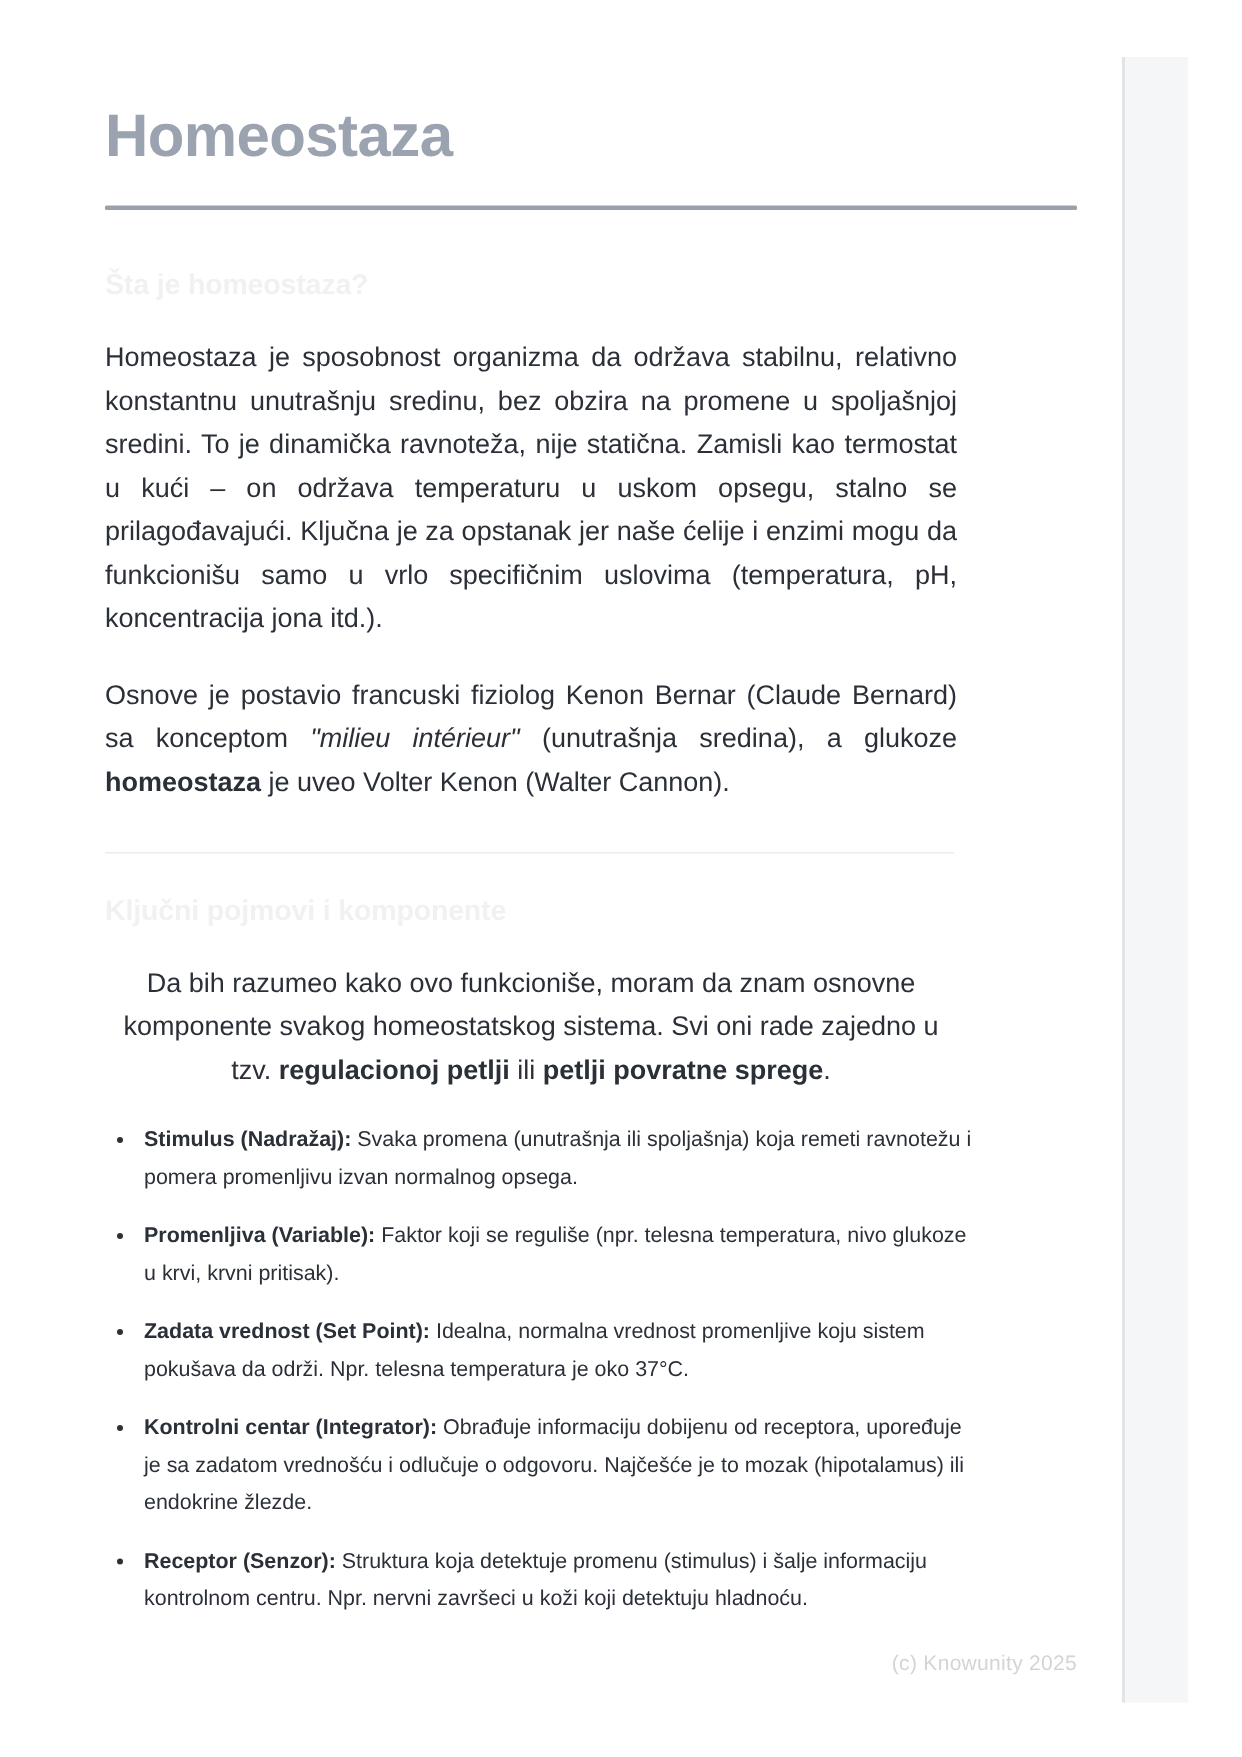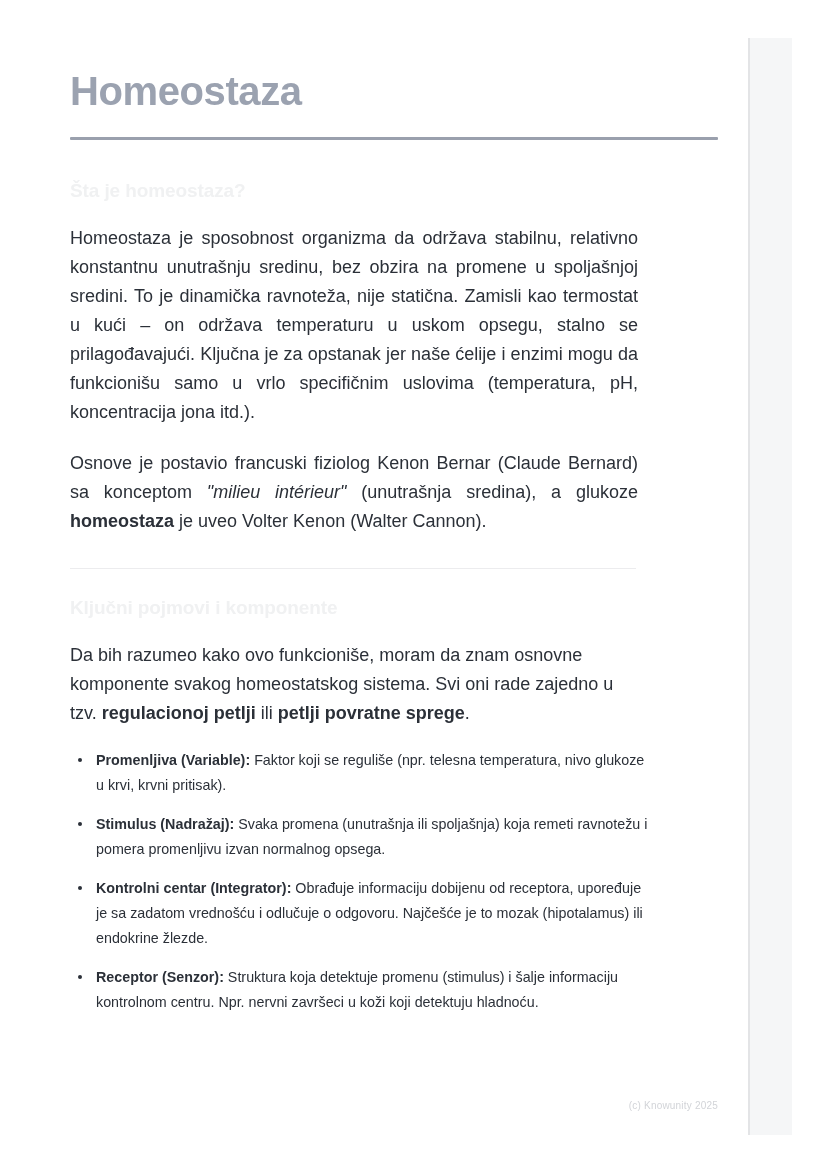--- a/index.html
+++ b/index.html
@@ -77,21 +77,21 @@
   .para {
     width: 568px;
     margin: 0;
     padding-top: 22px;
     font-size: 18px;
     line-height: 29px;
     color: #2b3038;
     text-align: justify;
     text-justify: inter-word;
   }
-  .para.flow { text-align: left; }
+  .para.flow { text-align: center; }
   .para em { font-style: italic; color: #2b3038; }
   .para b  { font-weight: 700; }
 
   .divider {
     margin-top: 32px;
     width: 566px;
     height: 1px;
     background: #ececee;
   }
 
@@ -122,21 +122,21 @@
   }
   .bullets li b { font-weight: 700; }
 
   
   .footer {
     position: absolute;
     left: 0;
     top: 1100px;
     width: 718px;
     text-align: right;
-    font-size: 10px;
+    font-size: 14px;
     color: #d2d4d8;
     letter-spacing: 0.2px;
   }
 </style>
 </head>
 <body>
 
 <div class="page">
   <div class="content">
 
@@ -149,22 +149,23 @@
 
     <p class="para"><span>Osnove je postavio francuski fiziolog Kenon Bernar (Claude Bernard) sa konceptom </span><em>"milieu intérieur"</em><span> (unutrašnja sredina), a glukoze </span><b>homeostaza</b><span> je uveo Volter Kenon (Walter Cannon).</span></p>
 
     <div class="divider"></div>
 
     <h2 class="section-heading h-second">Ključni pojmovi i komponente</h2>
 
     <p class="para flow"><span>Da bih razumeo kako ovo funkcioniše, moram da znam osnovne komponente svakog homeostatskog sistema. Svi oni rade zajedno u tzv. </span><b>regulacionoj petlji</b><span> ili </span><b>petlji povratne sprege</b><span>.</span></p>
 
     <ul class="bullets">
+        <li><b>Stimulus (Nadražaj):</b><span> Svaka promena (unutrašnja ili spoljašnja) koja remeti ravnotežu i pomera promenljivu izvan normalnog opsega.</span></li>
         <li><b>Promenljiva (Variable):</b><span> Faktor koji se reguliše (npr. telesna temperatura, nivo glukoze u krvi, krvni pritisak).</span></li>
-        <li><b>Stimulus (Nadražaj):</b><span> Svaka promena (unutrašnja ili spoljašnja) koja remeti ravnotežu i pomera promenljivu izvan normalnog opsega.</span></li>
+        <li><b>Zadata vrednost (Set Point):</b><span> Idealna, normalna vrednost promenljive koju sistem pokušava da održi. Npr. telesna temperatura je oko 37°C.</span></li>
         <li><b>Kontrolni centar (Integrator):</b><span> Obrađuje informaciju dobijenu od receptora, upoređuje je sa zadatom vrednošću i odlučuje o odgovoru. Najčešće je to mozak (hipotalamus) ili endokrine žlezde.</span></li>
         <li><b>Receptor (Senzor):</b><span> Struktura koja detektuje promenu (stimulus) i šalje informaciju kontrolnom centru. Npr. nervni završeci u koži koji detektuju hladnoću.</span></li>
       </ul>
 
   </div>
 
   <div class="footer">(c) Knowunity 2025</div>
 </div>
 
 <div class="side-panel"></div>

